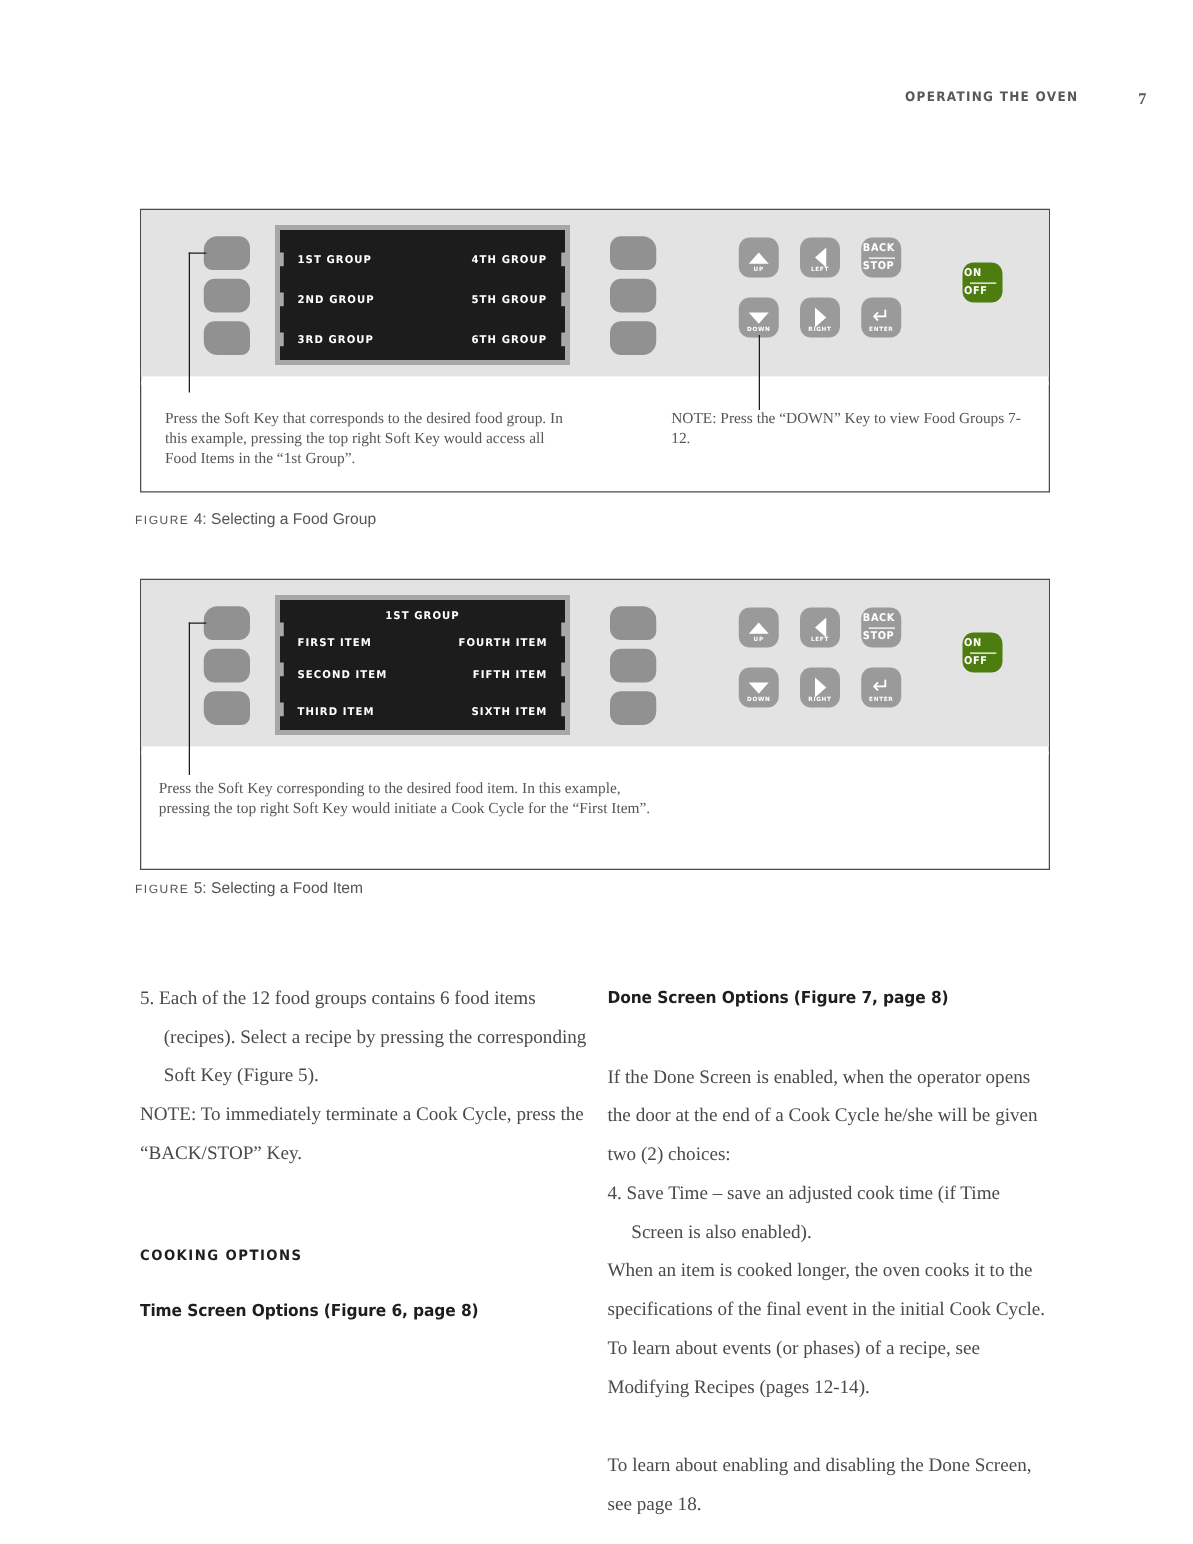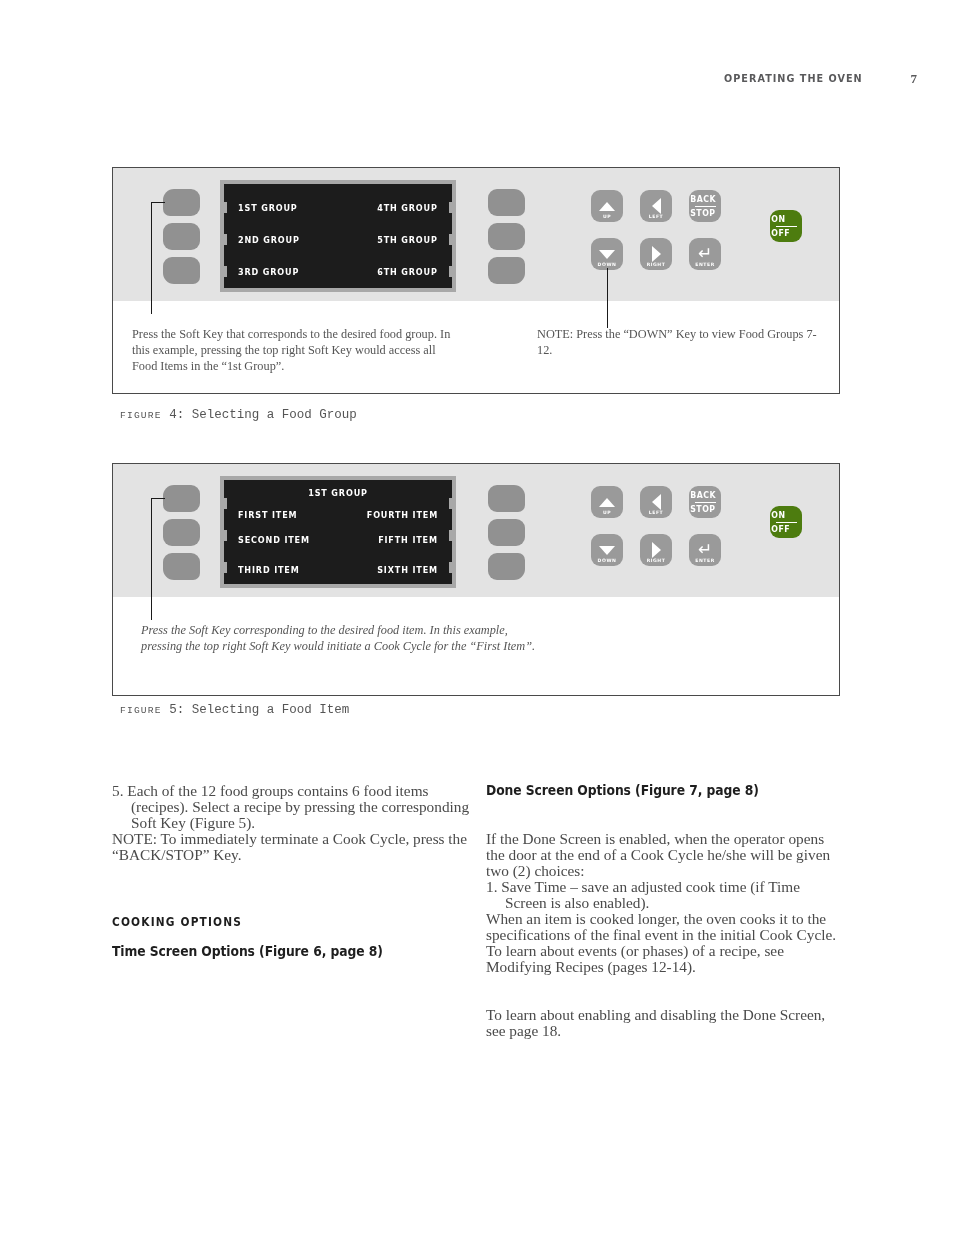--- a/index.html
+++ b/index.html
@@ -241,40 +241,40 @@
     position: absolute;
     font-family: "Liberation Serif", serif;
     font-size: 12.3px;
     line-height: 16.2px;
     color: #555555;
   }
 
   
   .fig-label {
     position: absolute;
-    left: 120px;
-    font-family: Liberation Mono, monospace;
+    left: 108px;
+    font-family: Liberation Sans, sans-serif;
     font-size: 12.5px;
     color: #555555;
   }
   #figure-4-label { top: 408px; }
   #figure-5-label { top: 703px; }
   .fig-label .smallcaps {
     font-size: 9.6px;
     letter-spacing: 1.2px;
     text-transform: uppercase;
   }
 
   
   .col {
     position: absolute;
     width: 358px;
     font-family: "Liberation Serif", serif;
     font-size: 15.3px;
-    line-height: 16px;
+    line-height: 31px;
     color: #4a4a4a;
   }
   #col-left  { left: 112px; top: 783px; }
   #col-right { left: 486px; top: 783px; }
 
   .para { margin: 0 0 21px 0; }
   .para.tight { margin-bottom: 0; margin-top: 32px; }
   .numbered {
     margin: 0;
     padding-left: 19px;
@@ -460,36 +460,36 @@
     <div class="key col3 rowB">
       <div class="key-enter-glyph">↵</div>
       <div class="key-sub">ENTER</div>
     </div>
   </div>
 
   <div class="leader leader-h" style="left:38px; top:34px; width:14px;"></div>
   <div class="leader leader-v" style="left:38px; top:34px; height:122px;"></div>
 
   <div class="fig-caption-area">
-    <div class="fig-text" style="left:28px; top:25px; width:400px;font-style:italic;">Press the Soft Key corresponding to the desired food item. In this example, pressing the top right Soft Key would initiate a Cook Cycle for the “First Item”.</div>
+    <div class="fig-text" style="left:14px; top:25px; width:400px;">Press the Soft Key corresponding to the desired food item. In this example, pressing the top right Soft Key would initiate a Cook Cycle for the “First Item”.</div>
   </div>
 </div>
 
 <div class="fig-label" id="figure-5-label">
   <span class="smallcaps">Figure</span>
   <span>5: Selecting a Food Item</span>
 </div>
 
 <div class="col" id="col-left">
   <p class="numbered para">5. Each of the 12 food groups contains 6 food items (recipes). Select a recipe by pressing the corresponding Soft Key (Figure 5).</p>
   <p class="para">NOTE: To immediately terminate a Cook Cycle, press the “BACK/STOP” Key.</p>
   <div class="spacer-30"></div>
   <div class="h-section">COOKING OPTIONS</div>
   <div class="h-sub">Time Screen Options (Figure 6, page 8)</div>
 </div>
 
 <div class="col" id="col-right">
   <div class="h-sub">Done Screen Options (Figure 7, page 8)</div>
   <p class="para tight">If the Done Screen is enabled, when the operator opens the door at the end of a Cook Cycle he/she will be given two (2) choices:</p>
-  <p class="numbered sub">1. Save Time – save an adjusted cook time (if Time Screen is also enabled).</p>
+  <p class="numbered sub">4. Save Time – save an adjusted cook time (if Time Screen is also enabled).</p>
   <p class="para">When an item is cooked longer, the oven cooks it to the specifications of the final event in the initial Cook Cycle. To learn about events (or phases) of a recipe, see Modifying Recipes (pages 12-14).</p>
   <p class="para tight">To learn about enabling and disabling the Done Screen, see page 18.</p>
 </div>
 
 </body></html>

